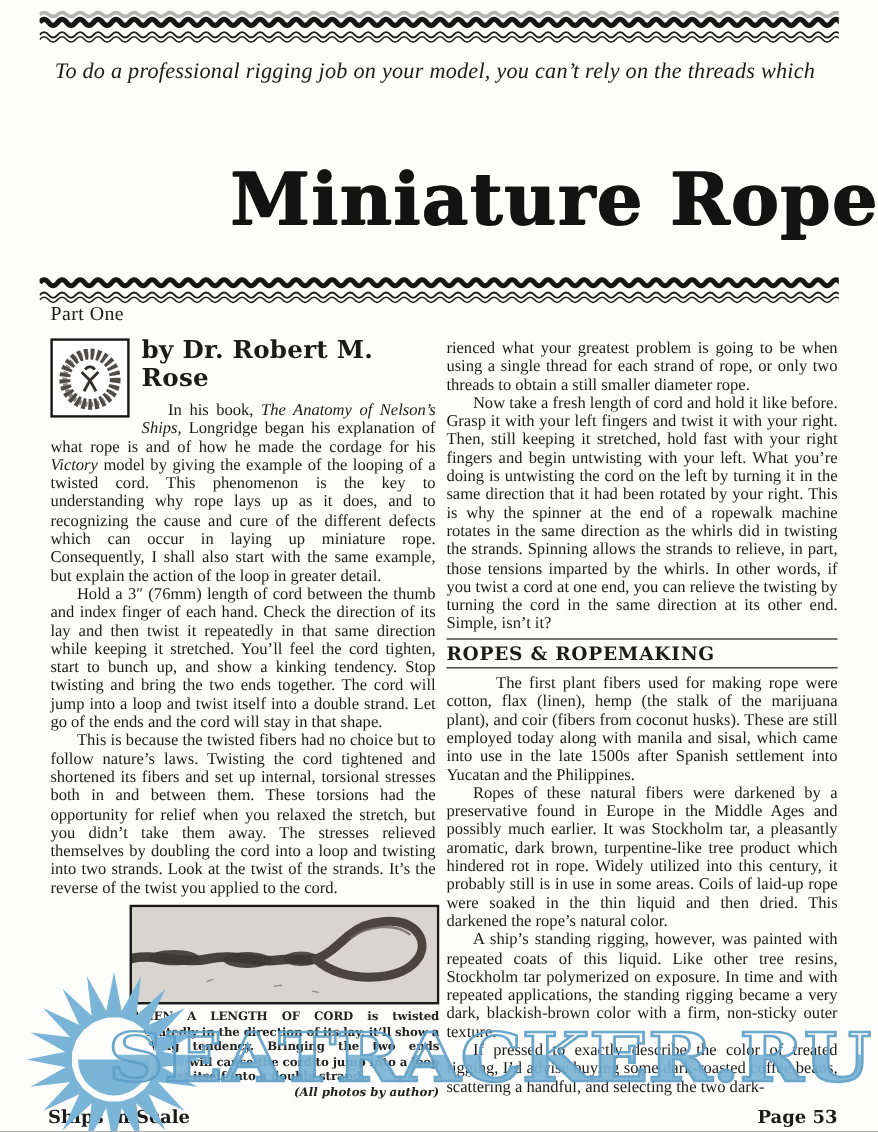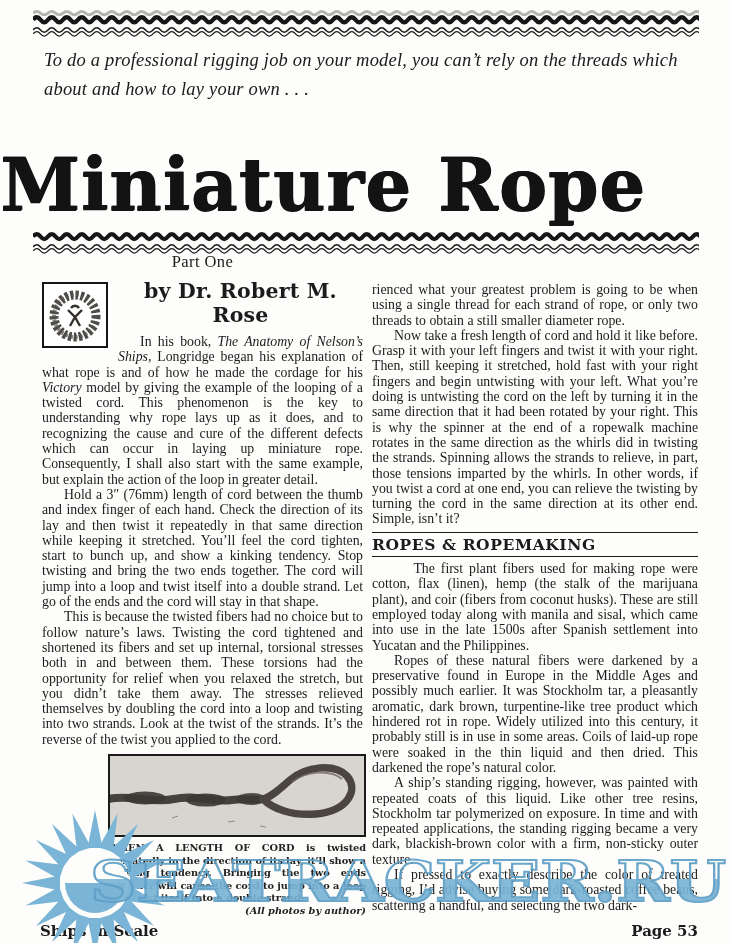--- a/index.html
+++ b/index.html
@@ -11,34 +11,34 @@
   .wave-group.mid{top:228px;height:22px;}
   .wave{position:absolute;left:0;right:0;height:10px;} 
   .top .wv-faint{top:0;}
   .top .wv-thick{top:8px;}
   .top .wv-thin1{top:17px;}
   .top .wv-thin2{top:21px;}
   .mid .wv-thick{top:0;}
   .mid .wv-thin1{top:9px;}
   .mid .wv-thin2{top:13px;}
   
-  .intro{position:absolute;top:46px;left:44px;right:40px;text-align:left;
+  .intro{position:absolute;top:46px;left:33px;right:40px;text-align:center;
          font-style:italic;font-size:18.5px;line-height:29px;letter-spacing:0.2px;}
   
-  .main-title{position:absolute;top:142px;left:0;right:0;margin:0;text-align:left;
-         font-family:"DejaVu Serif",serif;font-weight:bold;font-size:72px;letter-spacing:1px;
+  .main-title{position:absolute;top:132px;left:0;right:0;margin:0;text-align:right;
+         font-family:"DejaVu Serif",serif;font-weight:bold;font-size:60px;letter-spacing:1px;
          color:#131313;text-shadow:1px 0 0 #131313,0 0.6px 0 #131313;}
   
   .col{font-size:13.8px;line-height:15.3px;text-align:justify;}
   .col-left{position:absolute;left:42px;top:252px;width:321px;}
   .col-right{position:absolute;left:372px;top:282px;width:326px;}
-  .part-label{font-size:16.5px;line-height:19px;margin:0 0 8px 0;letter-spacing:0.4px;text-align:center;}
+  .part-label{font-size:16.5px;line-height:19px;margin:0 0 8px 0;letter-spacing:0.4px;text-align:left;}
   .emblem{float:left;width:66px;height:66px;border:2px solid #161616;box-sizing:border-box;
           margin:3px 10px 2px 0;background:#fff;}
-  .byline{font-size:20.5px;line-height:24px;font-weight:bold;margin:2px 0 7px 0;text-align:center;
+  .byline{font-size:20.5px;line-height:24px;font-weight:bold;margin:2px 0 7px 0;text-align:left;
           font-family:"DejaVu Serif",serif;letter-spacing:0.2px;padding-left:44px;}
   .para{margin:0;}
   .ind0{text-indent:0;}
   .ind1{text-indent:1.6em;}
   .ind2{text-indent:3em;}
   
   .sect{margin:5px 0 4px 0;}
   .rule{border:0;border-top:1.4px solid #1d1d1d;margin:4px 0;}
   .sect-title{margin:2px 0;text-align:left;font-size:15.5px;font-weight:bold;letter-spacing:0.6px;
           font-family:"DejaVu Serif",serif;}
@@ -71,21 +71,20 @@
     <div class="wave wv-thin1"><svg width="666" height="8" xmlns="http://www.w3.org/2000/svg">
           <path d="M0 4 Q 3.75 -0.40000000000000036 7.5 4 T 15 4 T 22.5 4 T 30 4 T 37.5 4 T 45 4 T 52.5 4 T 60 4 T 67.5 4 T 75 4 T 82.5 4 T 90 4 T 97.5 4 T 105 4 T 112.5 4 T 120 4 T 127.5 4 T 135 4 T 142.5 4 T 150 4 T 157.5 4 T 165 4 T 172.5 4 T 180 4 T 187.5 4 T 195 4 T 202.5 4 T 210 4 T 217.5 4 T 225 4 T 232.5 4 T 240 4 T 247.5 4 T 255 4 T 262.5 4 T 270 4 T 277.5 4 T 285 4 T 292.5 4 T 300 4 T 307.5 4 T 315 4 T 322.5 4 T 330 4 T 337.5 4 T 345 4 T 352.5 4 T 360 4 T 367.5 4 T 375 4 T 382.5 4 T 390 4 T 397.5 4 T 405 4 T 412.5 4 T 420 4 T 427.5 4 T 435 4 T 442.5 4 T 450 4 T 457.5 4 T 465 4 T 472.5 4 T 480 4 T 487.5 4 T 495 4 T 502.5 4 T 510 4 T 517.5 4 T 525 4 T 532.5 4 T 540 4 T 547.5 4 T 555 4 T 562.5 4 T 570 4 T 577.5 4 T 585 4 T 592.5 4 T 600 4 T 607.5 4 T 615 4 T 622.5 4 T 630 4 T 637.5 4 T 645 4 T 652.5 4 T 660 4 T 667.5 4 T 675 4" fill="none" stroke="#1c1c1c" stroke-width="1.6"></path>
         </svg></div>
     <div class="wave wv-thin2"><svg width="666" height="7.7" xmlns="http://www.w3.org/2000/svg">
           <path d="M0 3.85 Q 3.75 -0.5500000000000003 7.5 3.85 T 15 3.85 T 22.5 3.85 T 30 3.85 T 37.5 3.85 T 45 3.85 T 52.5 3.85 T 60 3.85 T 67.5 3.85 T 75 3.85 T 82.5 3.85 T 90 3.85 T 97.5 3.85 T 105 3.85 T 112.5 3.85 T 120 3.85 T 127.5 3.85 T 135 3.85 T 142.5 3.85 T 150 3.85 T 157.5 3.85 T 165 3.85 T 172.5 3.85 T 180 3.85 T 187.5 3.85 T 195 3.85 T 202.5 3.85 T 210 3.85 T 217.5 3.85 T 225 3.85 T 232.5 3.85 T 240 3.85 T 247.5 3.85 T 255 3.85 T 262.5 3.85 T 270 3.85 T 277.5 3.85 T 285 3.85 T 292.5 3.85 T 300 3.85 T 307.5 3.85 T 315 3.85 T 322.5 3.85 T 330 3.85 T 337.5 3.85 T 345 3.85 T 352.5 3.85 T 360 3.85 T 367.5 3.85 T 375 3.85 T 382.5 3.85 T 390 3.85 T 397.5 3.85 T 405 3.85 T 412.5 3.85 T 420 3.85 T 427.5 3.85 T 435 3.85 T 442.5 3.85 T 450 3.85 T 457.5 3.85 T 465 3.85 T 472.5 3.85 T 480 3.85 T 487.5 3.85 T 495 3.85 T 502.5 3.85 T 510 3.85 T 517.5 3.85 T 525 3.85 T 532.5 3.85 T 540 3.85 T 547.5 3.85 T 555 3.85 T 562.5 3.85 T 570 3.85 T 577.5 3.85 T 585 3.85 T 592.5 3.85 T 600 3.85 T 607.5 3.85 T 615 3.85 T 622.5 3.85 T 630 3.85 T 637.5 3.85 T 645 3.85 T 652.5 3.85 T 660 3.85 T 667.5 3.85 T 675 3.85" fill="none" stroke="#1c1c1c" stroke-width="1.3"></path>
         </svg></div>
   </div>
 
   <div class="intro">
     <div>To do a professional rigging job on your model, you can’t rely on the threads which</div>
-    <div>about and how to lay your own . . .</div>
   </div>
 
   <h1 class="main-title">Miniature Rope</h1>
 
   <div class="wave-group mid">
     <div class="wave wv-thick"><svg width="666" height="11.2" xmlns="http://www.w3.org/2000/svg">
           <path d="M0 5.6 Q 3.75 0.5999999999999996 7.5 5.6 T 15 5.6 T 22.5 5.6 T 30 5.6 T 37.5 5.6 T 45 5.6 T 52.5 5.6 T 60 5.6 T 67.5 5.6 T 75 5.6 T 82.5 5.6 T 90 5.6 T 97.5 5.6 T 105 5.6 T 112.5 5.6 T 120 5.6 T 127.5 5.6 T 135 5.6 T 142.5 5.6 T 150 5.6 T 157.5 5.6 T 165 5.6 T 172.5 5.6 T 180 5.6 T 187.5 5.6 T 195 5.6 T 202.5 5.6 T 210 5.6 T 217.5 5.6 T 225 5.6 T 232.5 5.6 T 240 5.6 T 247.5 5.6 T 255 5.6 T 262.5 5.6 T 270 5.6 T 277.5 5.6 T 285 5.6 T 292.5 5.6 T 300 5.6 T 307.5 5.6 T 315 5.6 T 322.5 5.6 T 330 5.6 T 337.5 5.6 T 345 5.6 T 352.5 5.6 T 360 5.6 T 367.5 5.6 T 375 5.6 T 382.5 5.6 T 390 5.6 T 397.5 5.6 T 405 5.6 T 412.5 5.6 T 420 5.6 T 427.5 5.6 T 435 5.6 T 442.5 5.6 T 450 5.6 T 457.5 5.6 T 465 5.6 T 472.5 5.6 T 480 5.6 T 487.5 5.6 T 495 5.6 T 502.5 5.6 T 510 5.6 T 517.5 5.6 T 525 5.6 T 532.5 5.6 T 540 5.6 T 547.5 5.6 T 555 5.6 T 562.5 5.6 T 570 5.6 T 577.5 5.6 T 585 5.6 T 592.5 5.6 T 600 5.6 T 607.5 5.6 T 615 5.6 T 622.5 5.6 T 630 5.6 T 637.5 5.6 T 645 5.6 T 652.5 5.6 T 660 5.6 T 667.5 5.6 T 675 5.6" fill="none" stroke="#161616" stroke-width="4.2"></path>
         </svg></div>
     <div class="wave wv-thin1"><svg width="666" height="8" xmlns="http://www.w3.org/2000/svg">
           <path d="M0 4 Q 3.75 -0.40000000000000036 7.5 4 T 15 4 T 22.5 4 T 30 4 T 37.5 4 T 45 4 T 52.5 4 T 60 4 T 67.5 4 T 75 4 T 82.5 4 T 90 4 T 97.5 4 T 105 4 T 112.5 4 T 120 4 T 127.5 4 T 135 4 T 142.5 4 T 150 4 T 157.5 4 T 165 4 T 172.5 4 T 180 4 T 187.5 4 T 195 4 T 202.5 4 T 210 4 T 217.5 4 T 225 4 T 232.5 4 T 240 4 T 247.5 4 T 255 4 T 262.5 4 T 270 4 T 277.5 4 T 285 4 T 292.5 4 T 300 4 T 307.5 4 T 315 4 T 322.5 4 T 330 4 T 337.5 4 T 345 4 T 352.5 4 T 360 4 T 367.5 4 T 375 4 T 382.5 4 T 390 4 T 397.5 4 T 405 4 T 412.5 4 T 420 4 T 427.5 4 T 435 4 T 442.5 4 T 450 4 T 457.5 4 T 465 4 T 472.5 4 T 480 4 T 487.5 4 T 495 4 T 502.5 4 T 510 4 T 517.5 4 T 525 4 T 532.5 4 T 540 4 T 547.5 4 T 555 4 T 562.5 4 T 570 4 T 577.5 4 T 585 4 T 592.5 4 T 600 4 T 607.5 4 T 615 4 T 622.5 4 T 630 4 T 637.5 4 T 645 4 T 652.5 4 T 660 4 T 667.5 4 T 675 4" fill="none" stroke="#1c1c1c" stroke-width="1.6"></path>

